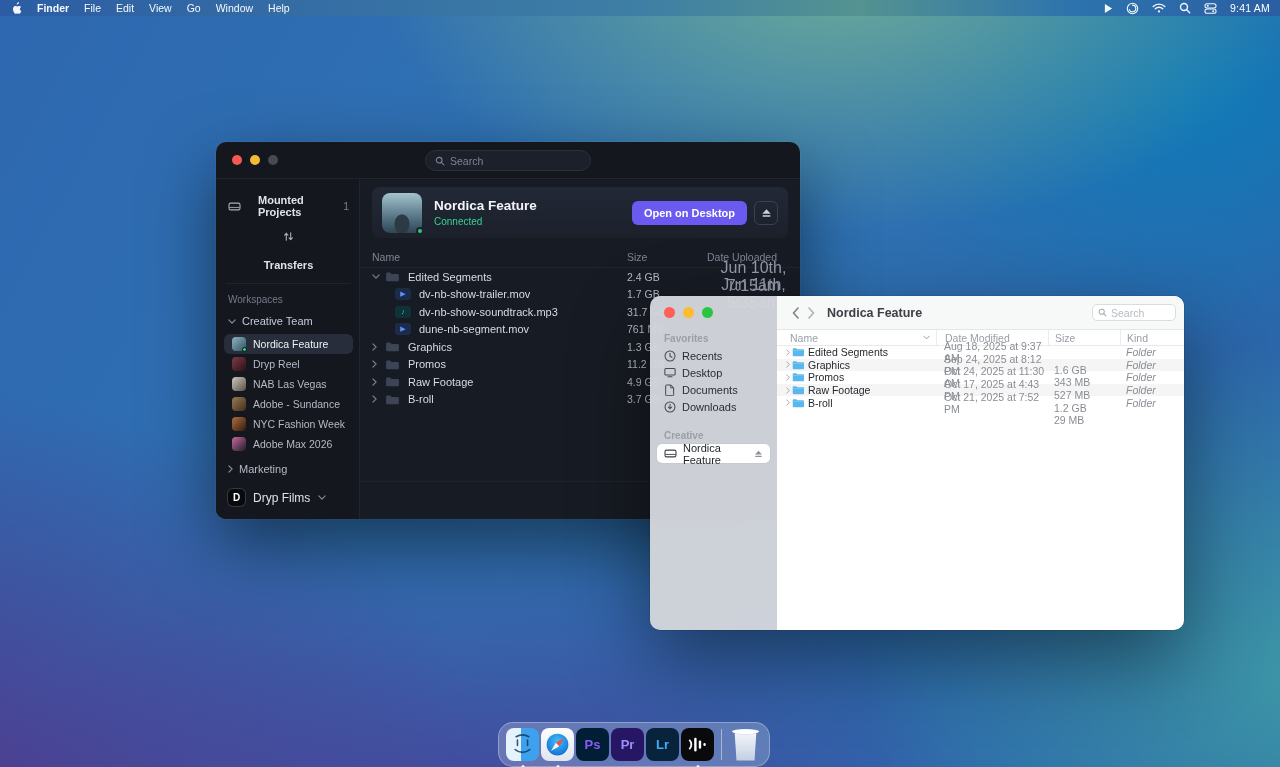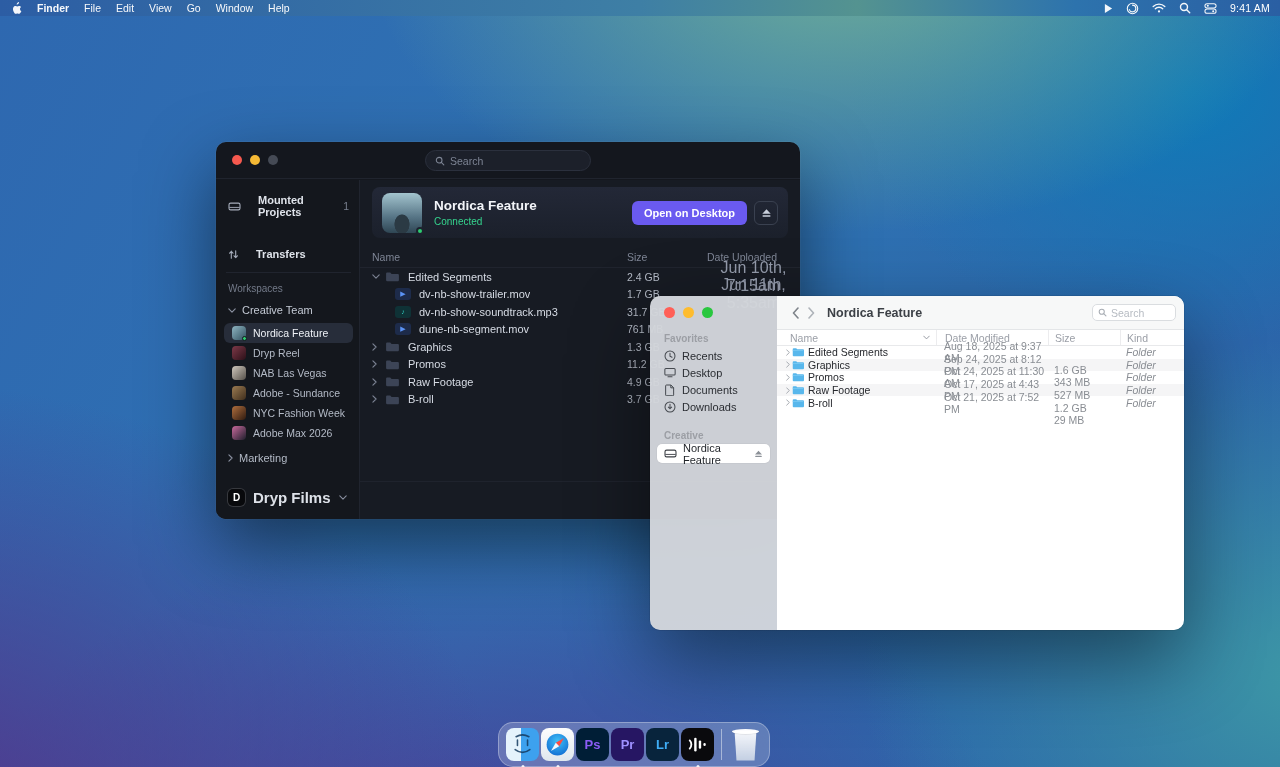--- a/index.html
+++ b/index.html
@@ -35,35 +35,35 @@
   .tl i{width:10px;height:10px;border-radius:50%;display:block;}
   .a-search{position:absolute;left:50%;top:8px;transform:translateX(-50%);width:166px;height:21px;
     background:#1c202a;border:1px solid #2b303d;border-radius:11px;display:flex;align-items:center;gap:5px;
     padding:0 9px;color:#7d8494;font-size:10.5px;}
   .a-search svg{width:10px;height:10px;}
   .a-body{position:absolute;top:38px;left:0;right:0;bottom:0;display:flex;}
   .a-sidebar{width:144px;border-right:1px solid #20242e;padding:14px 10px 12px 12px;position:relative;background:#14171d;border-radius:0 0 0 10px;}
   .srow{display:flex;align-items:center;gap:17px;color:#dfe3ea;font-size:11px;font-weight:bold;}
   .srow .sic{color:#a7aebc;display:flex;}
   .srow .count{margin-left:auto;color:#79808f;font-weight:normal;font-size:10.5px;}
-  .srow+.srow{margin-top:30px;}
+  .srow+.srow{margin-top:13px;flex-direction:column;}
   .s-sep{border:none;border-top:1px solid #20242e;margin:12px -2px 10px -2px;}
   .s-label{color:#737a89;font-size:10px;margin:2px 0 10px 0;}
   .team-row{display:flex;align-items:center;gap:6px;color:#c3c9d4;font-size:11px;}
   .team-row .chev{color:#8a90a0;display:flex;}
   .ws-list{margin:7px 0 0 0;}
   .ws-item{display:flex;align-items:center;gap:7px;height:20px;padding:0 6px 0 8px;margin:0 -4px;border-radius:6px;color:#b3bac6;font-size:10.5px;}
   .ws-item.selected{background:#272d3a;color:#eef1f6;}
   .ws-thumb{position:relative;width:14px;height:14px;border-radius:4px;flex:0 0 auto;}
   .ws-thumb .dot{position:absolute;right:-1px;bottom:-1px;width:5px;height:5px;border-radius:50%;border:1px solid #14171d;display:block;}
   .mk-row{display:flex;align-items:center;gap:6px;color:#b3bac6;font-size:11px;margin-top:9px;}
   .mk-row .chev{color:#8a90a0;display:flex;}
   .org-row{position:absolute;left:12px;bottom:13px;display:flex;align-items:center;gap:8px;}
   .org-logo{width:17px;height:17px;border-radius:5px;background:#08090c;color:#fff;font-size:10px;font-weight:bold;display:flex;align-items:center;justify-content:center;box-shadow:0 0 0 1px rgba(255,255,255,.15);}
-  .org-name{color:#dde1e8;font-size:15px;font-weight:bold;}
+  .org-name{color:#dde1e8;font-size:12px;font-weight:normal;}
   .org-chev{color:#8a90a0;display:flex;}
 
   .a-main{flex:1;position:relative;background:#171b23;border-radius:0 0 10px 0;}
   .project-card{margin:7px 12px 0 12px;height:51px;border-radius:8px;background:linear-gradient(180deg,#232837,#1b202b);
     display:flex;align-items:center;padding:0 10px;}
   .p-thumb{position:relative;width:40px;height:40px;border-radius:8px;
     background:radial-gradient(14px 18px at 50% 78%, #2b3a44 0 52%, rgba(43,58,68,0) 56%),linear-gradient(180deg,#a3c4ce,#577586 60%,#2f4654);}
   .p-thumb .dot{position:absolute;right:-2px;bottom:-2px;width:8px;height:8px;border-radius:50%;border:2px solid #1d222e;display:block;}
   .p-info{margin-left:12px;}
   .p-title{color:#f3f5f9;font-size:13.5px;font-weight:bold;}

